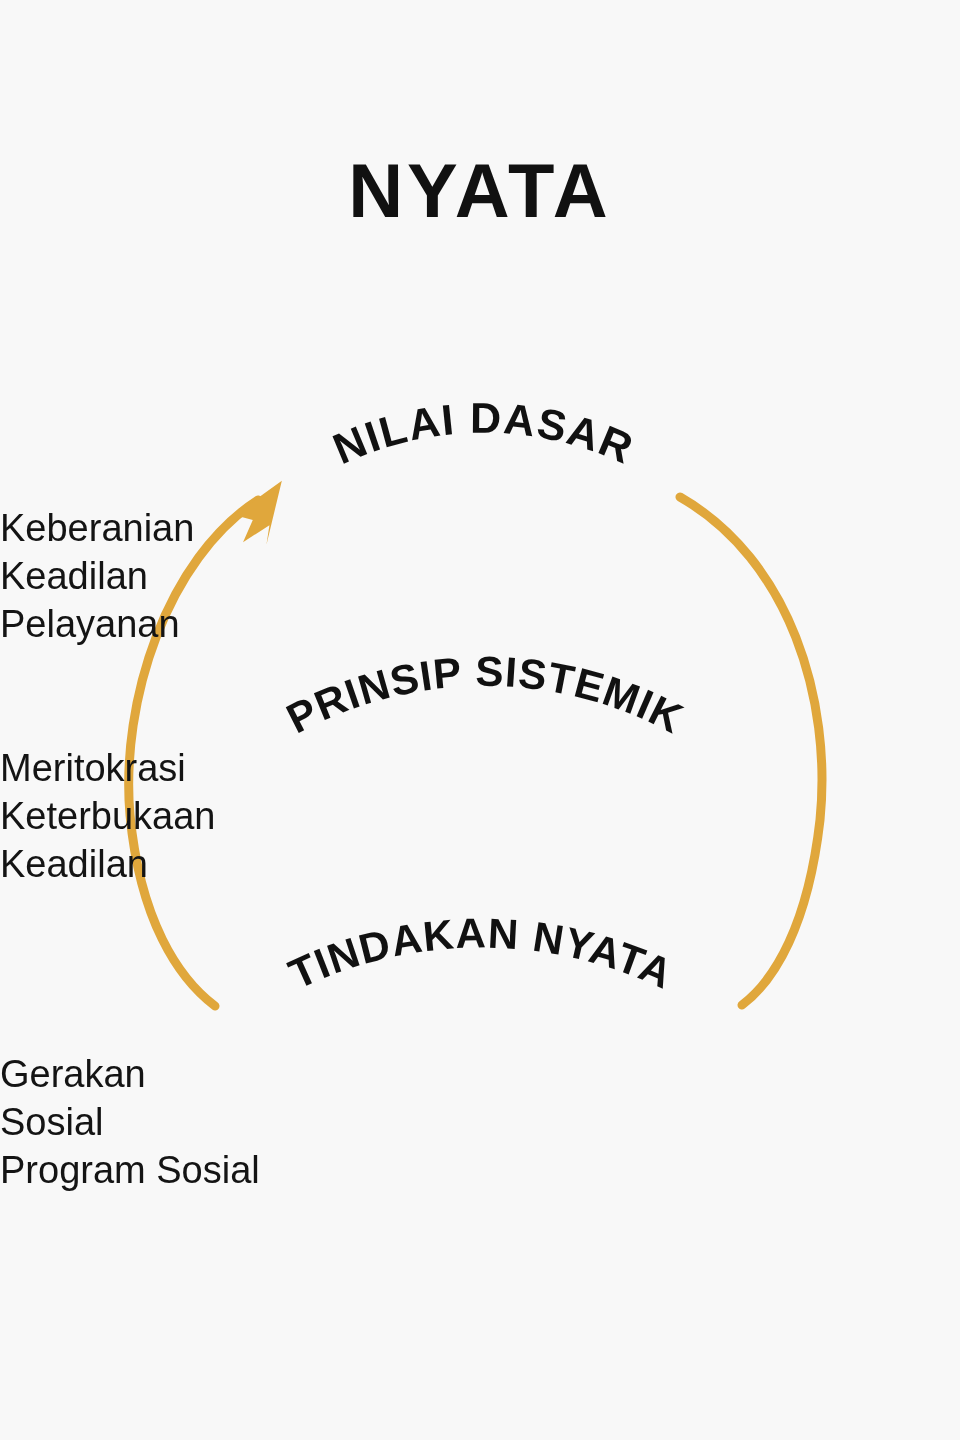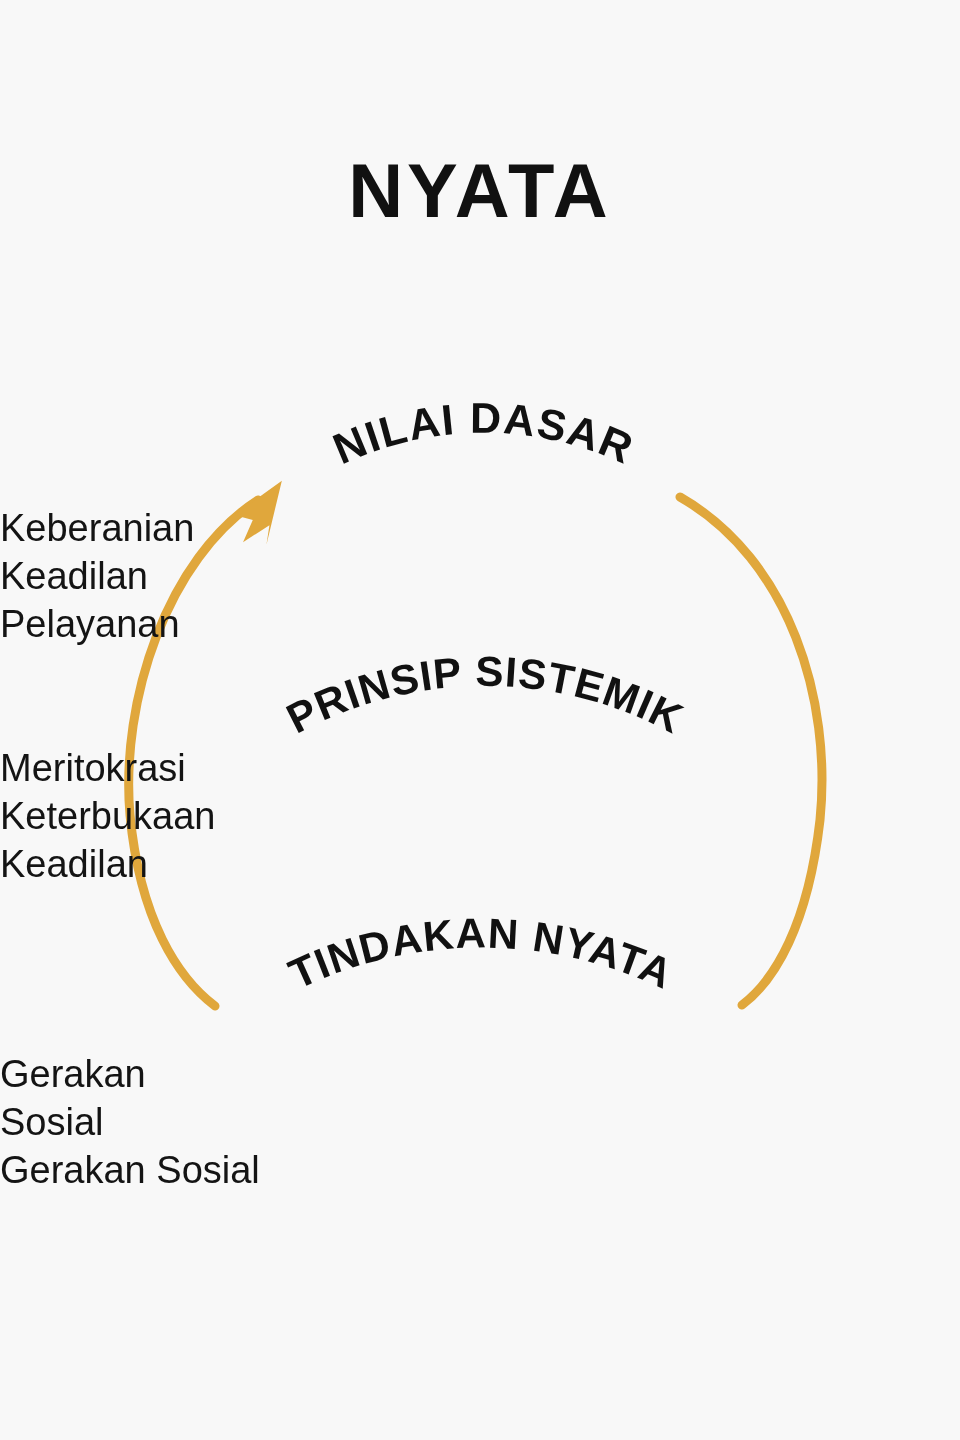--- a/index.html
+++ b/index.html
@@ -147,16 +147,16 @@
 
   <div class="stage-list" id="list-prinsip-sistemik">
     <span class="stage-item">Meritokrasi</span>
     <span class="stage-item">Keterbukaan</span>
     <span class="stage-item">Keadilan</span>
   </div>
 
   <div class="stage-list" id="list-tindakan-nyata">
     <span class="stage-item">Gerakan</span>
     <span class="stage-item">Sosial</span>
-    <span class="stage-item">Gerakan Sosial</span>
+    <span class="stage-item">Program Sosial</span>
   </div>
 
 </div>
 
 </body></html>

